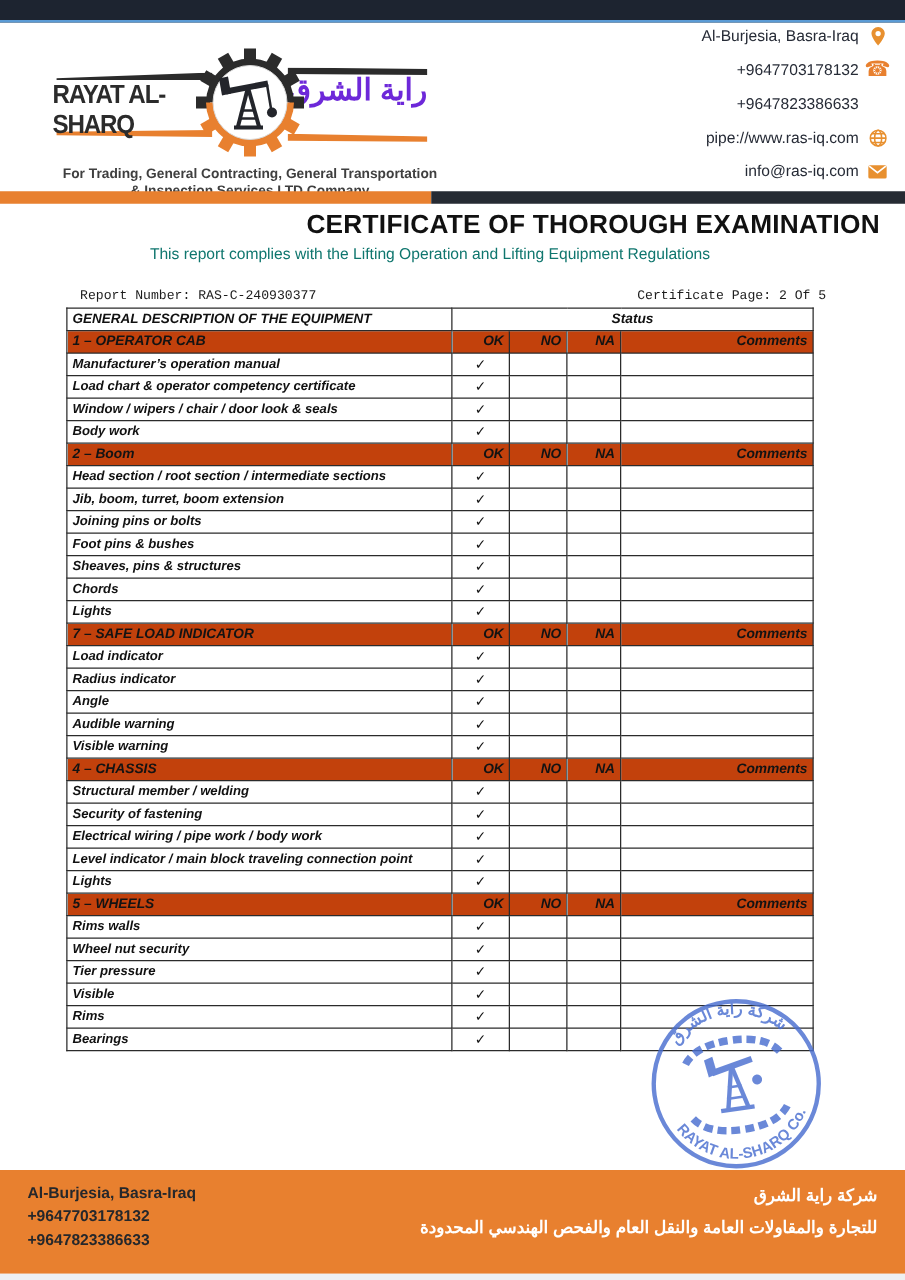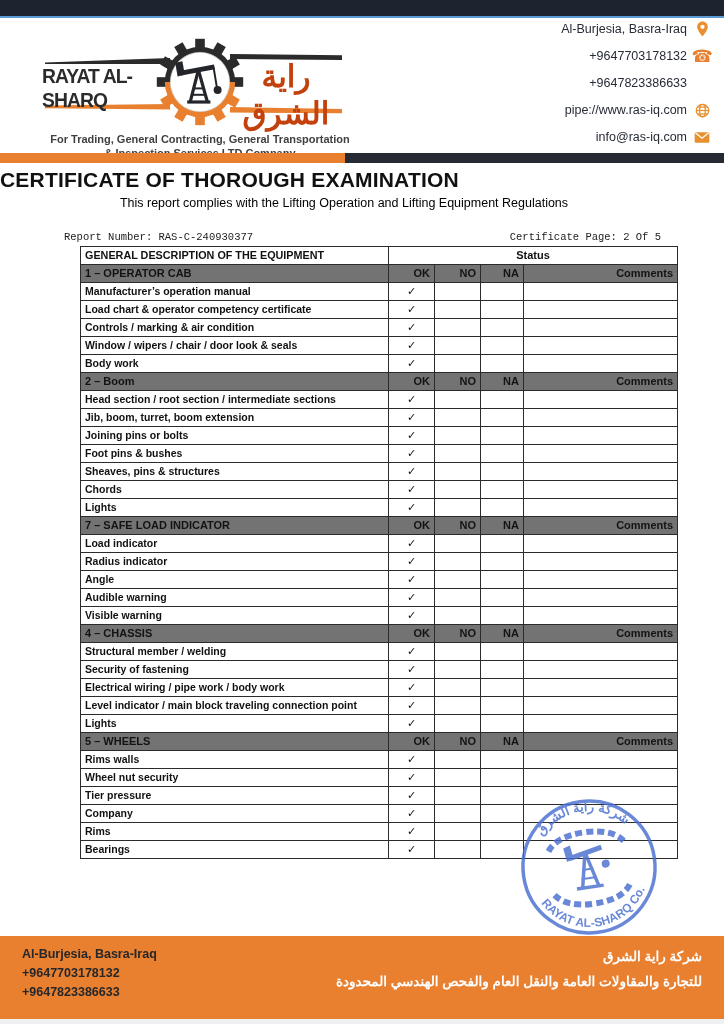--- a/index.html
+++ b/index.html
@@ -16,58 +16,58 @@
   .sw-tl{left:15px;top:28px;width:125px;height:6px;background:#2b2b2b;
          clip-path:polygon(0 75%,100% 0,100% 100%,0 100%);}
   .sw-tr{left:200px;top:24px;width:112px;height:6px;background:#2b2b2b;
          clip-path:polygon(0 0,100% 20%,100% 100%,0 85%);}
   .sw-bl{left:15px;top:74px;width:125px;height:7px;background:#e8802f;
          clip-path:polygon(0 20%,100% 0,100% 80%,0 60%);}
   .sw-br{left:200px;top:77px;width:112px;height:7px;background:#e8802f;
          clip-path:polygon(0 0,100% 30%,100% 90%,0 80%);}
   .logo-en{position:absolute;left:12px;top:34px;width:130px;font-size:21px;font-weight:bold;
            color:#2b2b2b;letter-spacing:-1px;transform:scaleX(.92);transform-origin:left;}
-  .logo-ar{position:absolute;left:200px;top:28px;width:112px;font-size:31px;font-weight:bold;
-           color:#c2410c;text-align:center;direction:rtl;}
+  .logo-ar{position:absolute;left:200px;top:28px;width:112px;font-size:24px;font-weight:bold;
+           color:#6d28d9;text-align:center;direction:rtl;}
   .gear-wrap{position:absolute;left:122px;top:4px;width:96px;height:96px;}
   .tagline{position:absolute;left:0;top:102px;width:340px;text-align:center;
            font-size:11px;font-weight:bold;color:#3f3f3f;line-height:14px;}
 
   
   .contacts{position:absolute;right:14px;top:20px;width:220px;display:flex;
             flex-direction:column;gap:9px;}
   .contact-row{display:flex;justify-content:flex-end;align-items:center;gap:7px;
                height:18px;font-size:12.5px;color:#262b36;}
   .cicon{width:16px;height:16px;flex:0 0 16px;display:flex;align-items:center;justify-content:center;}
   .cicon.empty{visibility:hidden;}
   .phone-glyph{color:#e8802f;font-size:17px;line-height:16px;font-family:"DejaVu Sans",sans-serif;}
 
   
   .divider{position:absolute;left:0;top:153px;width:724px;height:10px;display:flex;}
   .div-orange{width:345px;height:10px;background:#e8802f;}
   .div-dark{flex:1;height:10px;background:#262b33;}
 
   
-  .title{position:absolute;left:0;top:168px;width:704px;text-align:left;
+  .title{position:absolute;left:0;top:168px;width:704px;text-align:right;
          font-size:21px;font-weight:bold;color:#111;letter-spacing:.2px;}
   .subtitle{position:absolute;left:0;top:196px;width:688px;text-align:center;
-            font-size:12.5px;color:#000000;}
+            font-size:12.5px;color:#0f766e;}
 
   
   .report-line{position:absolute;left:64px;top:231px;width:597px;display:flex;
                justify-content:space-between;font-size:10.5px;color:#1c1c1c;font-family:Liberation Mono, monospace;}
 
   
-  table.cert{position:absolute;left:80px;top:246px;width:597px;border-collapse:collapse;
-             table-layout:fixed;font-size:10.5px;color:#111;}
+  table.cert{position:absolute;left:53px;top:246px;width:597px;border-collapse:collapse;
+             table-layout:fixed;font-size:10.5px;color:#111;font-style:italic;}
   table.cert td{border:1px solid #2b2b2b;padding:1px 4px;height:15px;line-height:13px;
                 vertical-align:middle;overflow:hidden;}
   td.desc-head{font-weight:bold;font-size:10.8px;}
   td.status-head{font-weight:bold;text-align:center;font-size:11px;}
-  tr.section-row td{background:#737373;font-weight:bold;font-size:11px;color:#131313;}
+  tr.section-row td{background:#c2410c;font-weight:bold;font-size:11px;color:#131313;}
   tr.section-row td:not(:first-child){text-align:right;}
   td.label-cell{font-weight:bold;margin-left:41px;}
   td.check-cell{text-align:center;font-family:"DejaVu Sans",sans-serif;font-size:11px;}
 
   
   .stamp{position:absolute;left:516px;top:794px;width:146px;height:146px;
          opacity:.82;transform:rotate(-8deg);}
 
   
   .footer{position:absolute;left:0;top:936px;width:724px;height:83px;background:#e8802f;}
@@ -212,27 +212,20 @@
           <td class="check-cell"></td>
         </tr>
         <tr>
           <td class="label-cell">Load chart &amp; operator competency certificate</td>
           <td class="check-cell">✓</td>
           <td class="check-cell"></td>
           <td class="check-cell"></td>
           <td class="check-cell"></td>
         </tr>
         <tr>
-          <td class="label-cell">Controls / marking &amp; air condition</td>
-          <td class="check-cell">✓</td>
-          <td class="check-cell"></td>
-          <td class="check-cell"></td>
-          <td class="check-cell"></td>
-        </tr>
-        <tr>
           <td class="label-cell">Window / wipers / chair / door look &amp; seals</td>
           <td class="check-cell">✓</td>
           <td class="check-cell"></td>
           <td class="check-cell"></td>
           <td class="check-cell"></td>
         </tr>
         <tr>
           <td class="label-cell">Body work</td>
           <td class="check-cell">✓</td>
           <td class="check-cell"></td>
@@ -401,21 +394,21 @@
           <td class="check-cell"></td>
         </tr>
         <tr>
           <td class="label-cell">Tier pressure</td>
           <td class="check-cell">✓</td>
           <td class="check-cell"></td>
           <td class="check-cell"></td>
           <td class="check-cell"></td>
         </tr>
         <tr>
-          <td class="label-cell">Company</td>
+          <td class="label-cell">Visible</td>
           <td class="check-cell">✓</td>
           <td class="check-cell"></td>
           <td class="check-cell"></td>
           <td class="check-cell"></td>
         </tr>
         <tr>
           <td class="label-cell">Rims</td>
           <td class="check-cell">✓</td>
           <td class="check-cell"></td>
           <td class="check-cell"></td>

